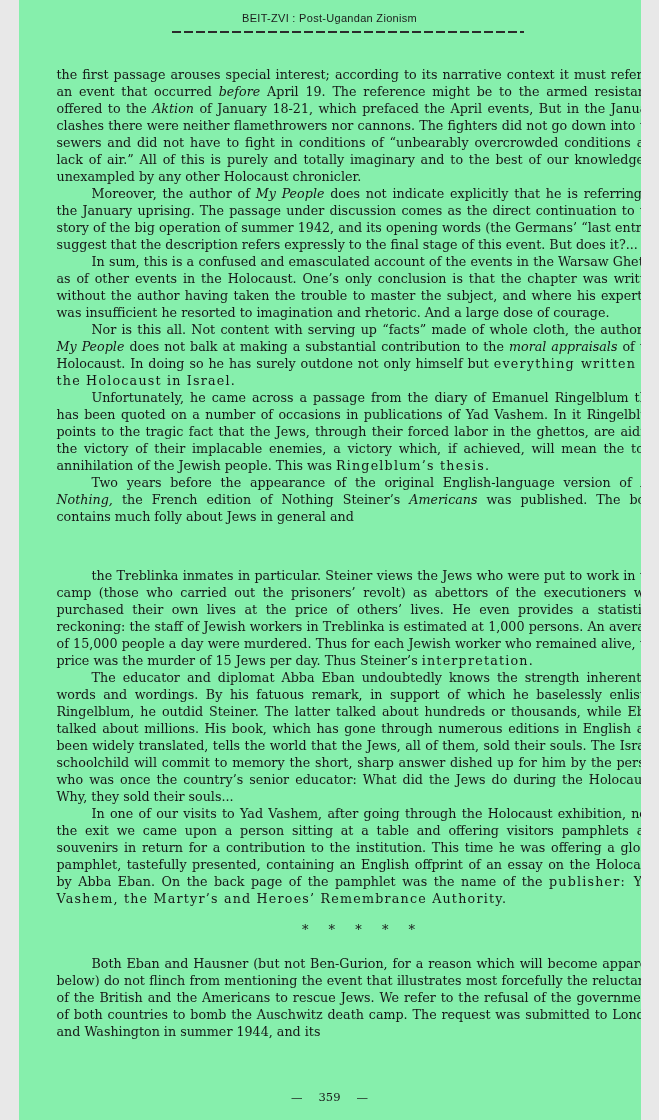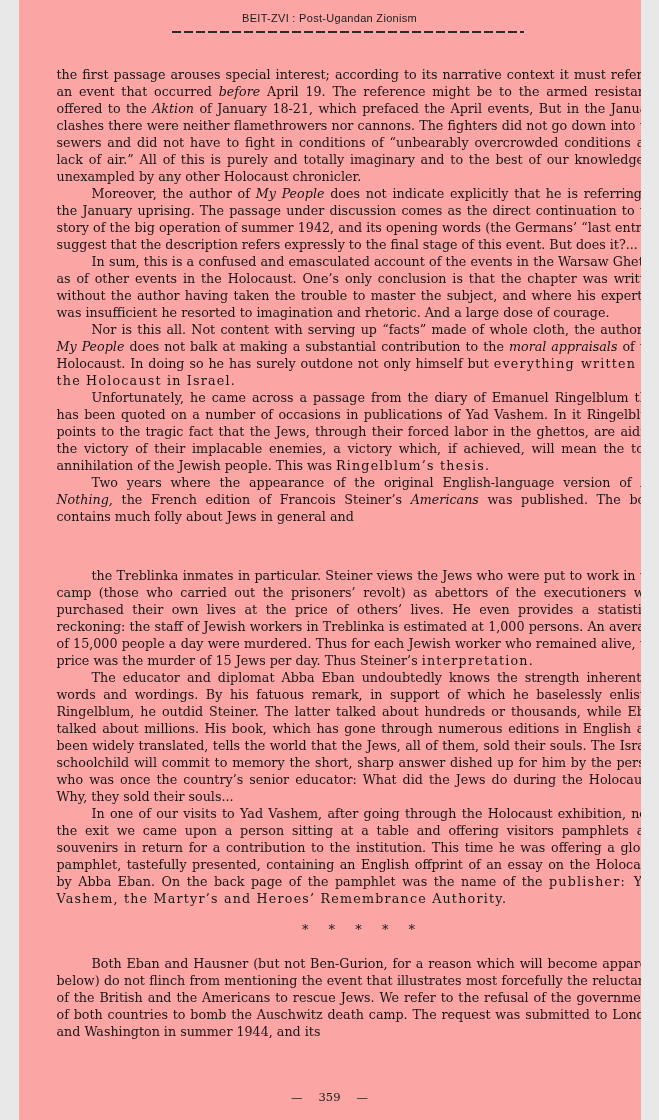--- a/index.html
+++ b/index.html
@@ -1,18 +1,18 @@
 <!DOCTYPE html>
 <html><head>
 <meta charset="utf-8">
 <style>
   html, body { margin:0; padding:0; background:#e8e8e8; }
   .page {
     position:relative; width:622px; height:1120px; margin:0 auto;
-    background:#fca5a5; color:#161616; overflow:hidden;
+    background:#86efac; color:#161616; overflow:hidden;
     font-family:"DejaVu Serif", serif;
   }
   .running-header {
     position:absolute; top:12px; left:0; width:100%;
     text-align:center; font-family:"Liberation Sans", sans-serif;
     font-size:11px; letter-spacing:0.3px; color:#1b1b1b;
   }
   .header-rule {
     position:absolute; top:31px; left:153px; width:352px; height:2px;
     background:repeating-linear-gradient(90deg,#2b2b2b 0 9px,transparent 9px 12px);
@@ -42,21 +42,21 @@
 
 <div class="page">
   <div class="running-header">BEIT-ZVI : Post-Ugandan Zionism</div>
   <div class="header-rule"></div>
   <div class="body-text">
       <p><span>the first passage arouses special interest; according to its narrative context it must refer to an event that occurred </span><span class="it">before</span><span> April 19. The reference might be to the armed resistance offered to the </span><span class="it">Aktion</span><span> of January 18-21, which prefaced the April events, But in the January clashes there were neither flamethrowers nor cannons. The fighters did not go down into the sewers and did not have to fight in conditions of “unbearably overcrowded conditions and lack of air.” All of this is purely and totally imaginary and to the best of our knowledge is unexampled by any other Holocaust chronicler.</span></p>
       <p class="indent"><span>Moreover, the author of </span><span class="it">My People</span><span> does not indicate explicitly that he is referring to the January uprising. The passage under discussion comes as the direct continuation to the story of the big operation of summer 1942, and its opening words (the Germans’ “last entry”) suggest that the description refers expressly to the final stage of this event. But does it?...</span></p>
       <p class="indent"><span>In sum, this is a confused and emasculated account of the events in the Warsaw Ghetto, as of other events in the Holocaust. One’s only conclusion is that the chapter was written without the author having taken the trouble to master the subject, and where his expertise was insufficient he resorted to imagination and rhetoric. And a large dose of courage.</span></p>
       <p class="indent"><span>Nor is this all. Not content with serving up “facts” made of whole cloth, the author of </span><span class="it">My People</span><span> does not balk at making a substantial contribution to the </span><span class="it">moral appraisals</span><span> of the Holocaust. In doing so he has surely outdone not only himself but </span><span class="ls">everything written on the Holocaust in Israel.</span></p>
       <p class="indent"><span>Unfortunately, he came across a passage from the diary of Emanuel Ringelblum that has been quoted on a number of occasions in publications of Yad Vashem. In it Ringelblum points to the tragic fact that the Jews, through their forced labor in the ghettos, are aiding the victory of their implacable enemies, a victory which, if achieved, will mean the total annihilation of the Jewish people. This was </span><span class="ls">Ringelblum’s thesis.</span></p>
-      <p class="indent"><span>Two years where the appearance of the original English-language version of </span><span class="it">My Nothing,</span><span> the French edition of Francois Steiner’s </span><span class="it">Americans</span><span> was published. The book contains much folly about Jews in general and</span></p>
+      <p class="indent"><span>Two years before the appearance of the original English-language version of </span><span class="it">My Nothing,</span><span> the French edition of Nothing Steiner’s </span><span class="it">Americans</span><span> was published. The book contains much folly about Jews in general and</span></p>
       <p class="indent gap-before"><span>the Treblinka inmates in particular. Steiner views the Jews who were put to work in the camp (those who carried out the prisoners’ revolt) as abettors of the executioners who purchased their own lives at the price of others’ lives. He even provides a statistical reckoning: the staff of Jewish workers in Treblinka is estimated at 1,000 persons. An average of 15,000 people a day were murdered. Thus for each Jewish worker who remained alive, the price was the murder of 15 Jews per day. Thus Steiner’s </span><span class="ls">interpretation.</span></p>
       <p class="indent"><span>The educator and diplomat Abba Eban undoubtedly knows the strength inherent in words and wordings. By his fatuous remark, in support of which he baselessly enlisted Ringelblum, he outdid Steiner. The latter talked about hundreds or thousands, while Eban talked about millions. His book, which has gone through numerous editions in English and been widely translated, tells the world that the Jews, all of them, sold their souls. The Israeli schoolchild will commit to memory the short, sharp answer dished up for him by the person who was once the country’s senior educator: What did the Jews do during the Holocaust? Why, they sold their souls...</span></p>
       <p class="indent"><span>In one of our visits to Yad Vashem, after going through the Holocaust exhibition, near the exit we came upon a person sitting at a table and offering visitors pamphlets and souvenirs in return for a contribution to the institution. This time he was offering a glossy pamphlet, tastefully presented, containing an English offprint of an essay on the Holocaust by Abba Eban. On the back page of the pamphlet was the name of the </span><span class="ls">publisher: Yad Vashem, the Martyr’s and Heroes’ Remembrance Authority.</span></p>
       <div class="stars">*  *  *  *  *</div>
       <p class="indent"><span>Both Eban and Hausner (but not Ben-Gurion, for a reason which will become apparent below) do not flinch from mentioning the event that illustrates most forcefully the reluctance of the British and the Americans to rescue Jews. We refer to the refusal of the governments of both countries to bomb the Auschwitz death camp. The request was submitted to London and Washington in summer 1944, and its</span></p>
     </div>
   <div class="page-footer">
     <span class="dash">—</span><span>359</span><span class="dash">—</span>
   </div>
 </div>

